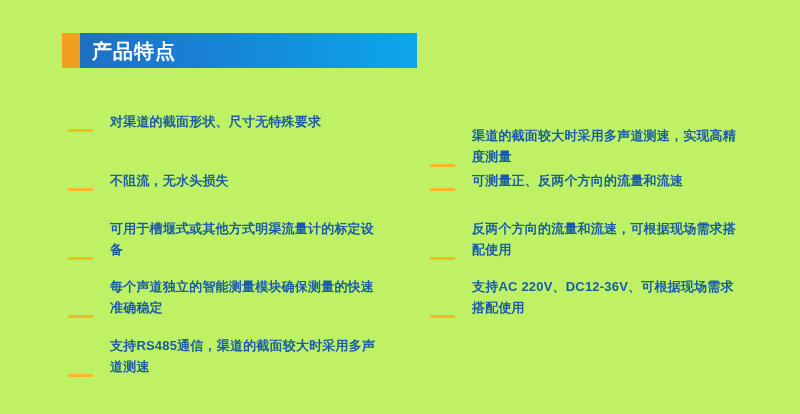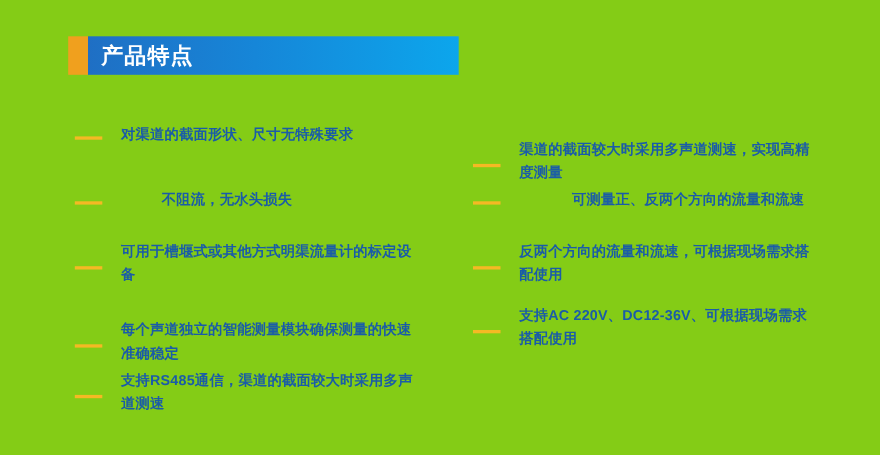--- a/index.html
+++ b/index.html
@@ -11,21 +11,21 @@
     height: 414px;
     background: #ffffff;
     font-family: "Liberation Sans", "DejaVu Sans", sans-serif;
     overflow: hidden;
   }
 
   .slide {
     position: relative;
     width: 800px;
     height: 414px;
-    background: #84cc16;
+    background: #bef264;
   }
 
   
   .header {
     position: absolute;
     left: 62px;
     top: 33px;
     width: 355px;
     height: 35px;
     display: flex;
@@ -61,21 +61,21 @@
   }
   .col {
     position: absolute;
     top: 0;
   }
   .col-left  { left: 68px;  width: 310px; }
   .col-right { left: 430px; width: 312px; }
 
   .feature {
     display: flex;
-    align-items: center;
+    align-items: flex-end;
     margin-bottom: 0;
   }
   .dash-wrap {
     flex: 0 0 42px;
     display: flex;
     align-items: flex-start;
     padding-top: 8px;
   }
   .dash {
     display: block;
@@ -87,27 +87,27 @@
     flex: 1 1 auto;
     color: #1A5CA8;
     font-size: 13px;
     line-height: 21px;
     font-weight: bold;
     letter-spacing: 0.2px;
   }
 
   
   .col-left  .feature:nth-child(1) { position:absolute; top: 7px;   width: 310px; }
-  .col-left  .feature:nth-child(2) { position:absolute; top: 66px;  width: 310px; gap: 37px; }
+  .col-left  .feature:nth-child(2) { position:absolute; top: 66px;  width: 310px; }
   .col-left  .feature:nth-child(3) { position:absolute; top: 114px; width: 310px; }
-  .col-left  .feature:nth-child(4) { position:absolute; top: 185px; width: 310px; }
+  .col-left  .feature:nth-child(4) { position:absolute; top: 172px; width: 310px; }
   .col-left  .feature:nth-child(5) { position:absolute; top: 231px; width: 310px; }
 
   .col-right .feature:nth-child(1) { position:absolute; top: 21px;   width: 312px; }
-  .col-right .feature:nth-child(2) { position:absolute; top: 66px;  width: 312px; gap: 48px; }
+  .col-right .feature:nth-child(2) { position:absolute; top: 66px;  width: 312px; }
   .col-right .feature:nth-child(3) { position:absolute; top: 114px; width: 312px; }
   .col-right .feature:nth-child(4) { position:absolute; top: 172px; width: 312px; }
 </style>
 </head>
 <body>
 
 <div class="slide">
 
   <div class="header">
     <div class="header-accent"></div>

